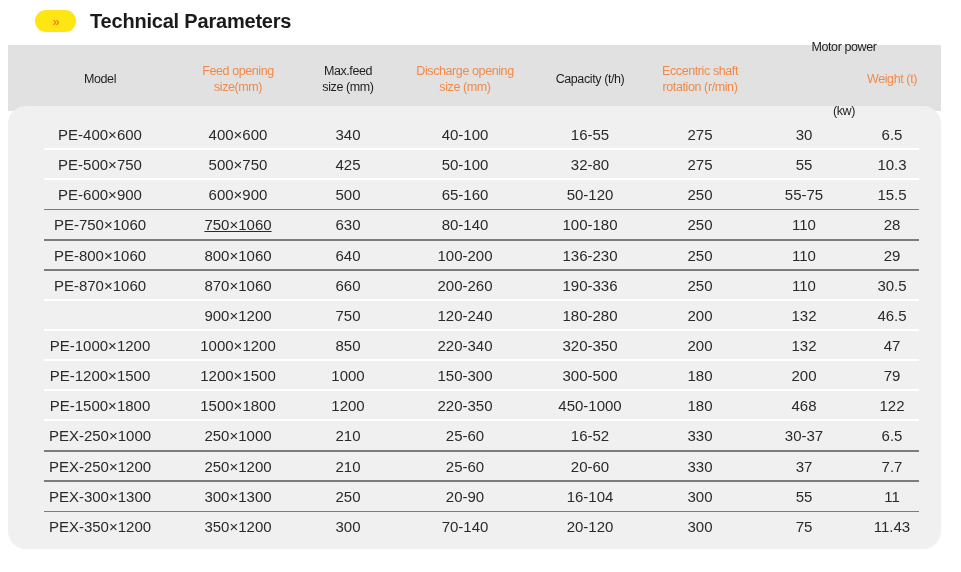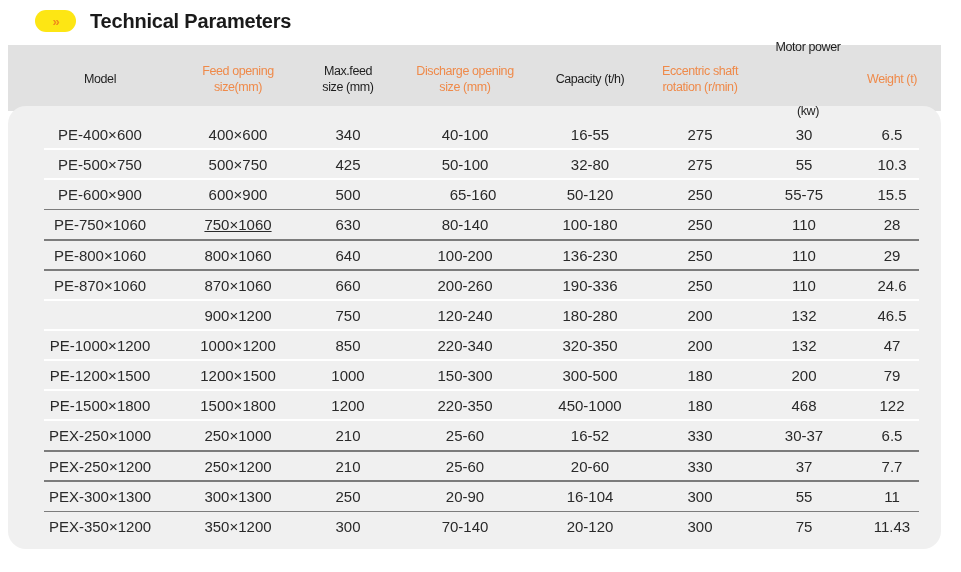--- a/index.html
+++ b/index.html
@@ -70,21 +70,21 @@
         <span>Discharge opening</span>
         <span>size (mm)</span>
       </div>
       <div class="hdr dark" style="left: 582px;">
         <span>Capacity (t/h)</span>
       </div>
       <div class="hdr orange" style="left: 692px;">
         <span>Eccentric shaft</span>
         <span>rotation (r/min)</span>
       </div>
-      <div class="hdr dark" style="left: 800px; gap: 48px;">
+      <div class="hdr dark" style="left: 836px; gap: 48px;">
         <span>Motor power</span>
         <span>(kw)</span>
       </div>
       <div class="hdr orange" style="left: 884px;">
         <span>Weight (t)</span>
       </div>
     </div>
   <div class="rows" id="rows">
       <div class="row">
         <div class="cell" style="left: 92px;">PE-400×600</div>
@@ -105,21 +105,21 @@
         <div class="cell" style="left: 582px;">32-80</div>
         <div class="cell" style="left: 692px;">275</div>
         <div class="cell" style="left: 796px;">55</div>
         <div class="cell" style="left: 884px;">10.3</div>
         <div class="sep light"></div>
       </div>
       <div class="row">
         <div class="cell" style="left: 92px;">PE-600×900</div>
         <div class="cell" style="left: 230px;">600×900</div>
         <div class="cell" style="left: 340px;">500</div>
-        <div class="cell" style="left: 457px; margin-left: 8px;">65-160</div>
+        <div class="cell" style="left: 457px;">65-160</div>
         <div class="cell" style="left: 582px;">50-120</div>
         <div class="cell" style="left: 692px;">250</div>
         <div class="cell" style="left: 796px;">55-75</div>
         <div class="cell" style="left: 884px;">15.5</div>
         <div class="sep dark"></div>
       </div>
       <div class="row">
         <div class="cell" style="left: 92px;">PE-750×1060</div>
         <div class="cell" style="left: 230px; text-decoration: underline;">750×1060</div>
         <div class="cell" style="left: 340px;">630</div>
@@ -142,21 +142,21 @@
         <div class="sep dark"></div>
       </div>
       <div class="row">
         <div class="cell" style="left: 92px;">PE-870×1060</div>
         <div class="cell" style="left: 230px;">870×1060</div>
         <div class="cell" style="left: 340px;">660</div>
         <div class="cell" style="left: 457px;">200-260</div>
         <div class="cell" style="left: 582px;">190-336</div>
         <div class="cell" style="left: 692px;">250</div>
         <div class="cell" style="left: 796px;">110</div>
-        <div class="cell" style="left: 884px;">24.6</div>
+        <div class="cell" style="left: 884px;">30.5</div>
         <div class="sep light"></div>
       </div>
       <div class="row">
         <div class="cell" style="left: 230px;">900×1200</div>
         <div class="cell" style="left: 340px;">750</div>
         <div class="cell" style="left: 457px;">120-240</div>
         <div class="cell" style="left: 582px;">180-280</div>
         <div class="cell" style="left: 692px;">200</div>
         <div class="cell" style="left: 796px;">132</div>
         <div class="cell" style="left: 884px;">46.5</div>

